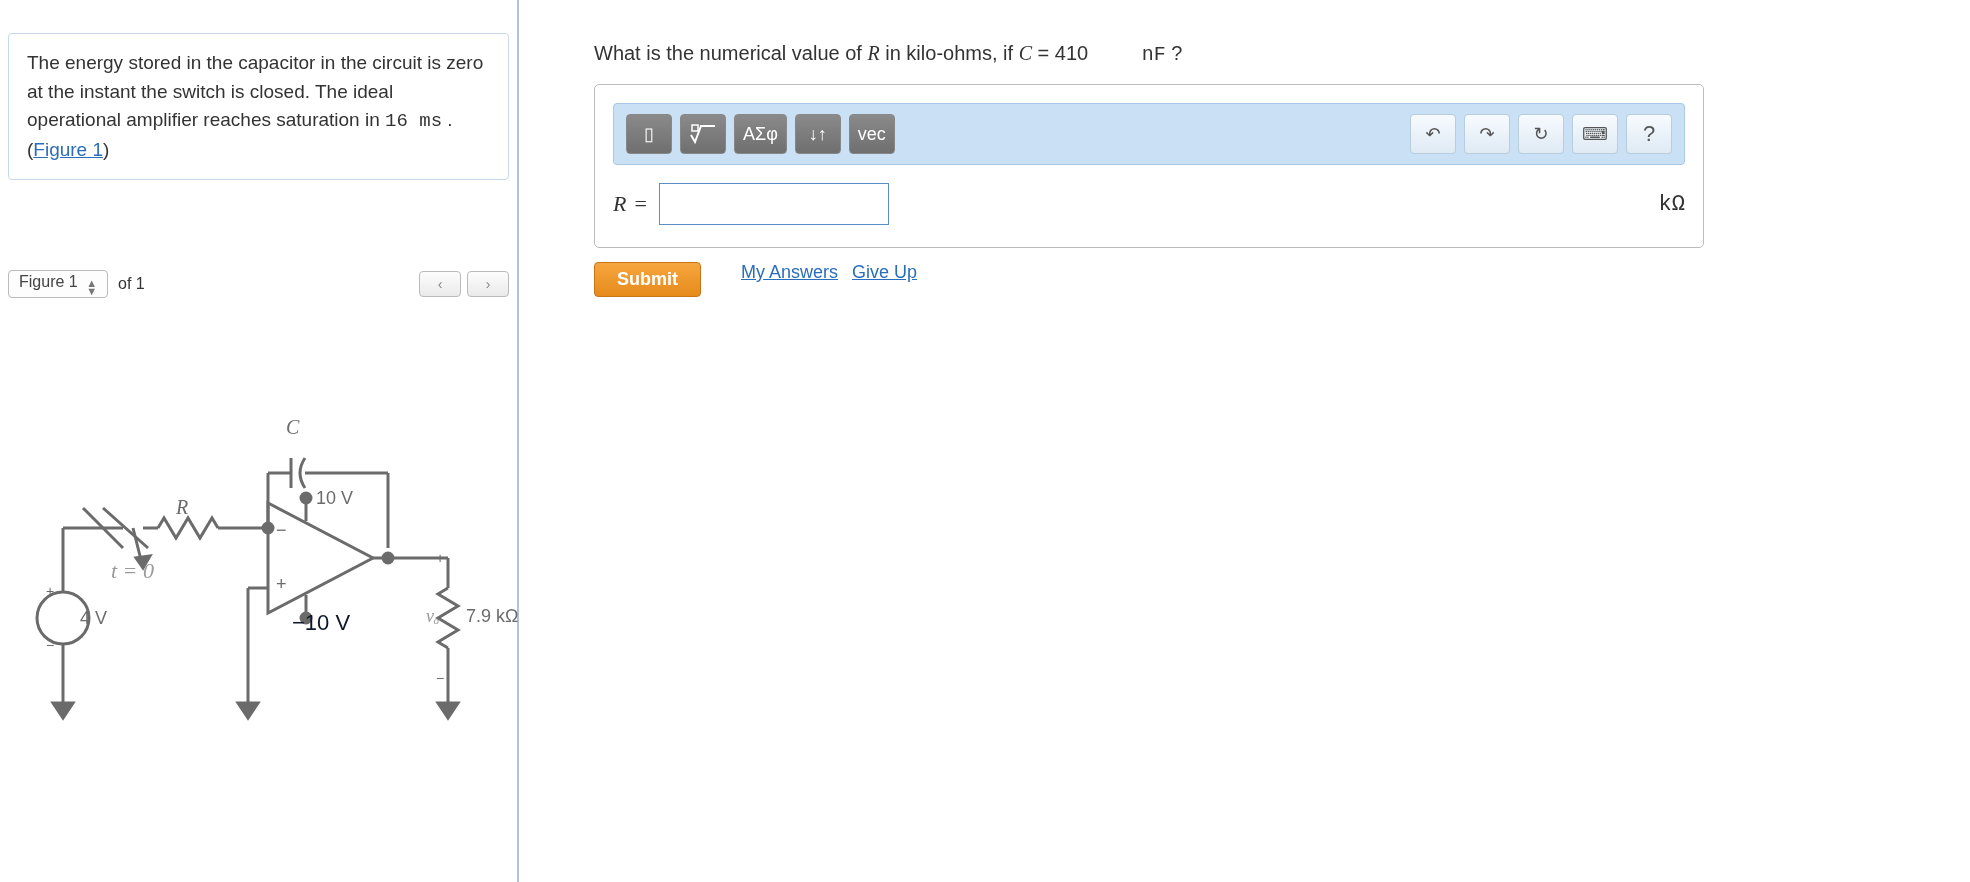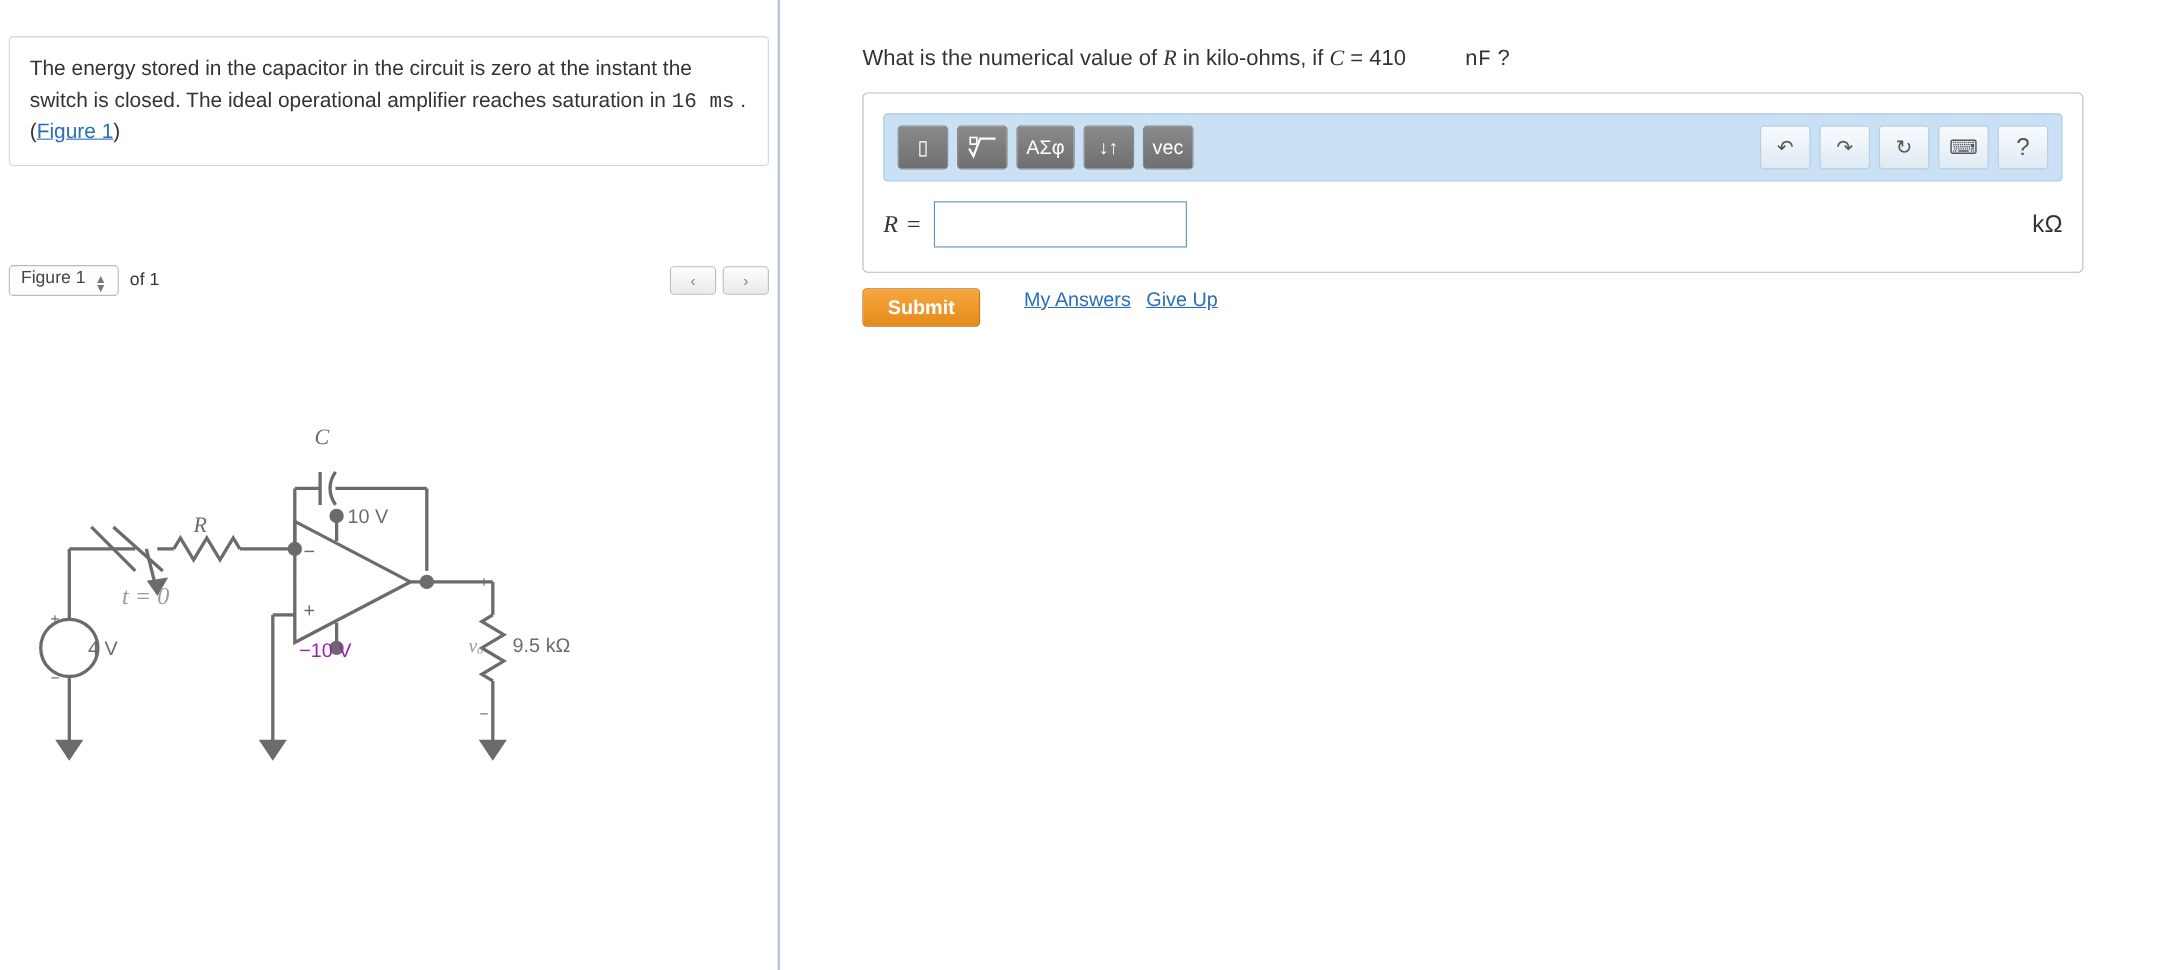--- a/index.html
+++ b/index.html
@@ -1,20 +1,20 @@
 <!DOCTYPE html>
 <html><head>
 <meta charset="utf-8">
 <style>
 * { box-sizing: border-box; margin: 0; padding: 0; }
 body { font-family: Arial, Helvetica, sans-serif; font-size: 16px; color: #333; background: #fff; width: 1970px; height: 882px; position: relative; }
 
 .layout { display: flex; width: 100%; height: 100%; }
 
-.left-panel { width: 709px; border-right: 2px solid #b0c4d8; padding: 8px; position: relative; }
+.left-panel { width: 519px; border-right: 2px solid #b0c4d8; padding: 8px; position: relative; }
 .right-panel { flex: 1; padding: 20px 35px; }
 
 .problem-box { border: 1px solid #c8d8e8; border-radius: 4px; padding: 15px 18px; font-size: 19px; line-height: 1.5; color: #333; margin-top: 25px; }
 .problem-box .ms { font-family: 'Courier New', monospace; }
 .problem-box a { color: #2a6ebb; text-decoration: underline; cursor: pointer; }
 
 .figure-header { margin-top: 90px; display: flex; align-items: center; gap: 6px; }
 .figure-header .fig-label { border: 1px solid #bbb; border-radius: 4px; padding: 2px 10px; font-size: 16px; color: #444; background: #fdfdfd; }
 .figure-header .fig-of { font-size: 16px; color: #333; margin-left: 4px; }
 .figure-header .spacer { flex: 1; }
@@ -32,21 +32,21 @@
 .toolbar { margin: 18px; background: #c9e0f5; border: 1px solid #a9c9e6; border-radius: 4px; display: flex; align-items: center; padding: 10px 12px; gap: 8px; }
 .tool-btn { height: 40px; min-width: 46px; border: 1px solid #888; border-radius: 4px; background: linear-gradient(#8a8a8a,#6f6f6f); color: #fff; display: flex; align-items: center; justify-content: center; font-size: 18px; cursor: pointer; padding: 0 8px; }
 .tool-btn.light { background: linear-gradient(#f7fbff,#dfeaf3); color: #555; border: 1px solid #b8cdde; }
 .tool-spacer { flex: 1; }
 .tool-icon { display: inline-flex; align-items: center; justify-content: center; }
 
 .answer-row { display: flex; align-items: center; padding: 0 18px 22px 18px; font-size: 22px; }
 .answer-row .lhs { font-family: 'Times New Roman', serif; font-style: italic; margin-right: 8px; }
 .answer-row .eq { margin-right: 12px; font-family: 'Times New Roman', serif; }
 .answer-input { width: 230px; height: 42px; border: 1px solid #5b8fc4; background: #fff; padding: 4px 6px; font-size: 18px; }
-.answer-row .unit-r { margin-left: auto; font-family: Liberation Sans, sans-serif; font-size: 22px; }
+.answer-row .unit-r { margin-left: auto; font-family: Liberation Mono, monospace; font-size: 22px; }
 
 .actions { margin: 14px 0 0 40px; display: flex; align-items: flex-start; gap: 40px; }
 .submit-btn { background: linear-gradient(#f6a73f,#e68a1b); color: #fff; font-size: 18px; font-weight: bold; border: 1px solid #c97416; border-radius: 4px; padding: 6px 22px; cursor: pointer; }
 .link { color: #2a6ebb; text-decoration: underline; font-size: 18px; font-weight: normal; cursor: pointer; }
 .link-group { display: flex; gap: 14px; }
 
 .stepper-updown { font-size: 11px; color: #777; display: inline-flex; flex-direction: column; line-height: 8px; margin-left: 4px; }
 </style>
 </head>
 <body>
@@ -129,23 +129,23 @@
 
         <text x="428" y="205" font-size="14" fill="#6b6b6b">+</text>
         <text x="428" y="325" font-size="14" fill="#6b6b6b">−</text>
       </svg>
 
       <span style="position:absolute;left:278px;top:58px;font-style:italic;font-family:'Times New Roman';color:#6b6b6b;font-size:20px;">C</span>
       <span style="position:absolute;left:168px;top:138px;font-style:italic;font-family:'Times New Roman';color:#6b6b6b;font-size:20px;">R</span>
       <span style="position:absolute;left:103px;top:200px;font-style:italic;font-family:'Times New Roman';color:#9a9a9a;font-size:22px;">t = 0</span>
       <span style="position:absolute;left:72px;top:250px;color:#6b6b6b;font-size:18px;">4 V</span>
       <span style="position:absolute;left:308px;top:130px;color:#6b6b6b;font-size:18px;">10 V</span>
-      <span style="position:absolute;left:264px;top:252px;color:#a21caf;font-size:18px;">−10 V</span>
+      <span style="position:absolute;left:284px;top:252px;color:#0f172a;font-size:22px;">−10 V</span>
       <span style="position:absolute;left:418px;top:248px;font-style:italic;font-family:'Times New Roman';color:#9a9a9a;font-size:18px;text-align:right;">vₒ</span>
-      <span style="position:absolute;left:458px;top:248px;color:#6b6b6b;font-size:18px;">9.5 kΩ</span>
+      <span style="position:absolute;left:458px;top:248px;color:#6b6b6b;font-size:18px;">7.9 kΩ</span>
     </div>
   </div>
 
   <div class="right-panel">
     <div class="part-question">
       <span>What is the numerical value of </span><span class="mathvar">R</span><span> in kilo-ohms, if </span><span class="mathvar">C</span><span> = 410 </span><span class="unit">nF</span><span> ?</span>
     </div>
 
     <div class="answer-box">
       <div class="toolbar">

